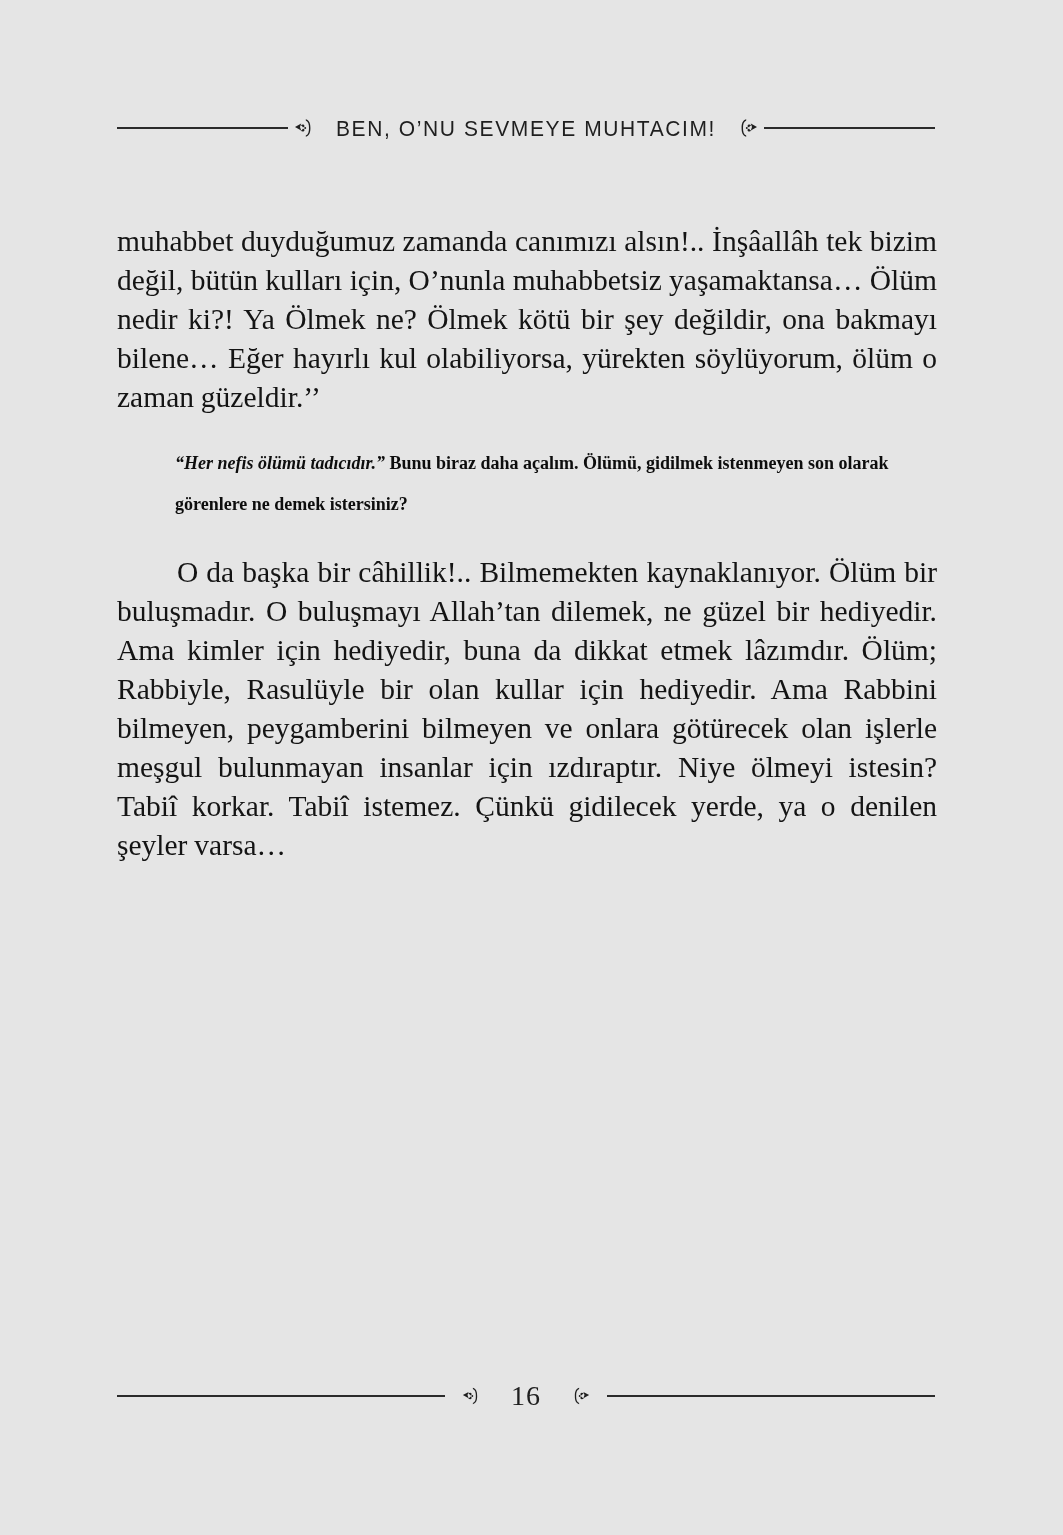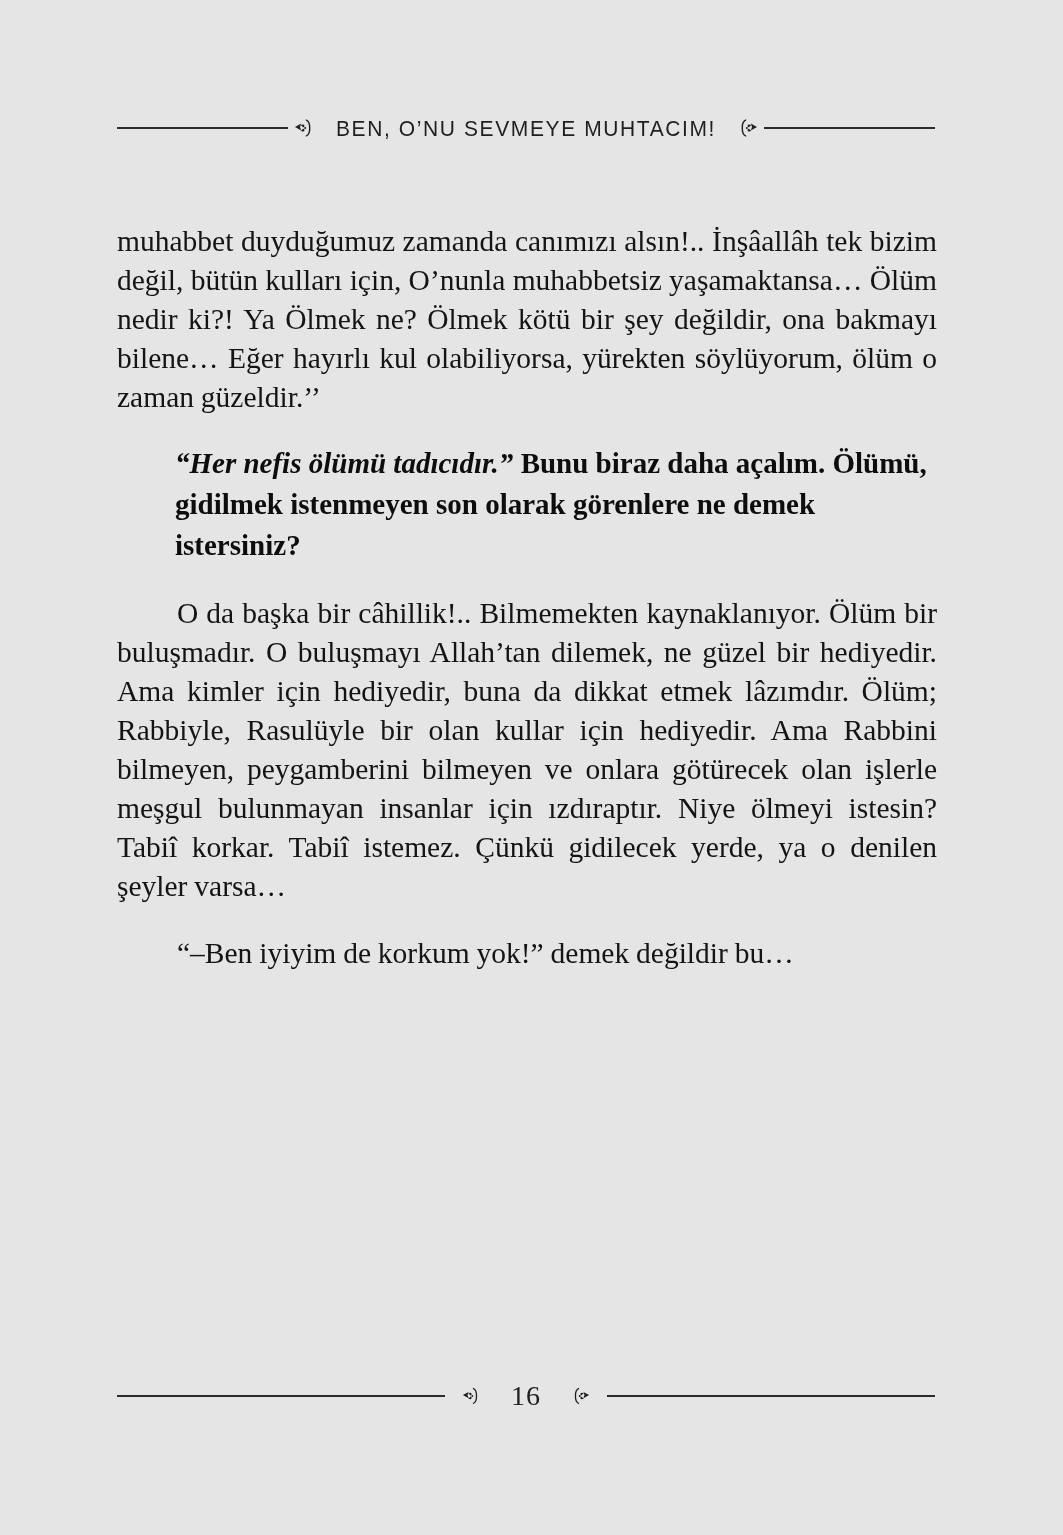--- a/index.html
+++ b/index.html
@@ -79,21 +79,21 @@
     word-spacing: -0.5px;
     hyphens: manual;
     color: #141414;
   }
   p.body.indent { text-indent: 60px; margin-top: 28px; }
   p.body.no-indent { text-indent: 0; }
 
   p.question {
     margin: 10px 0 26px 58px;
     width: 762px;
-    font-size: 29px;
+    font-size: 18px;
     line-height: 41px;
     font-weight: bold;
     text-align: left;
     color: #0d0d0d;
   }
   p.question .q-italic {
     font-style: italic;
     font-weight: bold;
   }
 
@@ -155,21 +155,20 @@
 
     <p class="body no-indent">muhabbet duyduğumuz zamanda canımızı alsın!.. İnşâallâh tek bizim değil, bütün kulları için, O’nunla muhabbetsiz yaşamaktansa… Ölüm nedir ki?! Ya Ölmek ne? Ölmek kötü bir şey değildir, ona bakmayı bilene… Eğer hayırlı kul olabiliyorsa, yürekten söylüyorum, ölüm o zaman güzeldir.’’</p>
 
     <p class="question">
       <span class="q-italic">“Her nefis ölümü tadıcıdır.”</span><span> Bunu biraz daha açalım. Ölümü, gidilmek istenmeyen son olarak görenlere ne demek istersiniz?</span>
     </p>
 
     <p class="body indent">O da başka bir câhillik!.. Bilmemekten kaynaklanıyor. Ölüm bir buluşmadır. O buluşmayı Allah’tan dilemek, ne güzel bir hediyedir. Ama kimler için hediyedir, buna da dikkat etmek lâzımdır. Ölüm; Rabbiyle, Rasulüyle bir olan kullar için hediyedir. Ama Rabbini bilmeyen, peygamberini bilmeyen ve onlara götürecek olan işlerle meşgul bulunmayan insanlar için ızdıraptır. Niye ölmeyi istesin? Tabiî korkar. Tabiî istemez. Çünkü gidilecek yerde, ya o denilen şeyler varsa…</p>
 
 
-    <p class="body indent">“–Ben iyiyim de korkum yok!” demek değildir bu…</p>
 
 
   </div>
 
   <div class="folio">
     <div class="rule rule-left"></div>
     <span class="fleuron fleuron-left">
       <svg width="26" height="26" viewBox="0 0 28 28" aria-hidden="true">
         <g fill="#1f1f1f">
           <path d="M2.0 13.0 L8.2 9.6 L7.0 13.0 L8.2 16.4 Z"></path>

